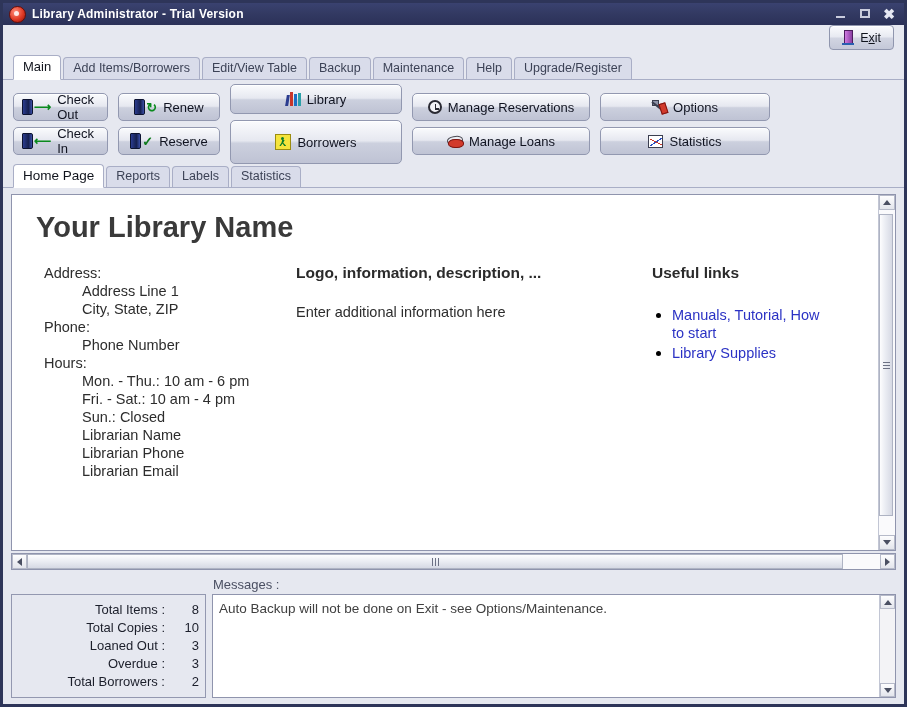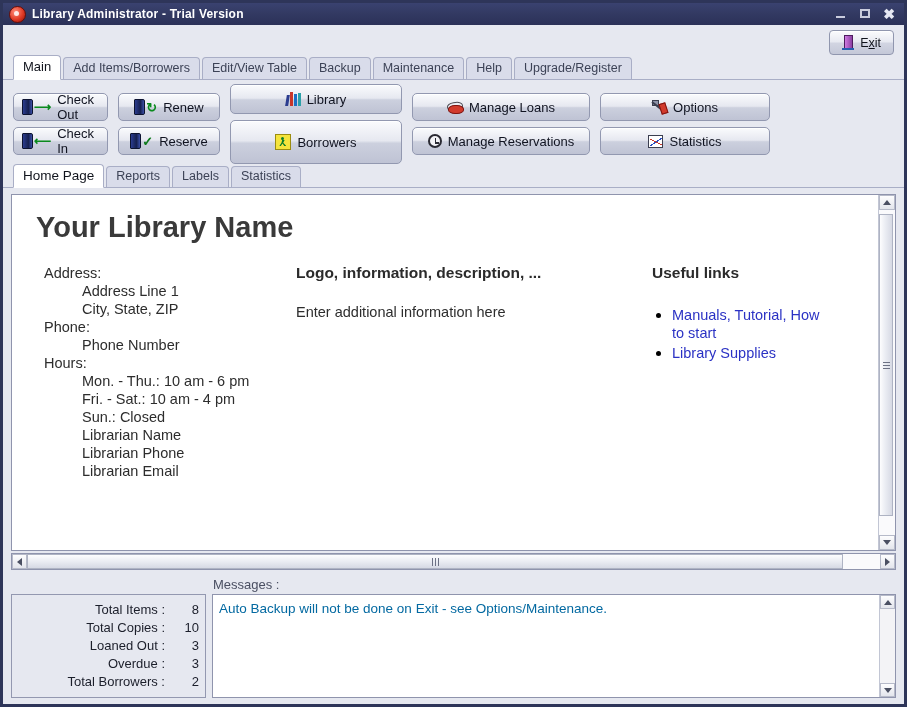--- a/index.html
+++ b/index.html
@@ -43,21 +43,21 @@
   .win-btn.min::before{
     content:"";position:absolute;left:2px;bottom:3px;width:9px;height:2px;background:#c9ccdd;
   }
   .win-btn.max::before{
     content:"";position:absolute;left:2px;top:2px;width:10px;height:9px;
     border:2px solid #c9ccdd;box-sizing:border-box;
   }
   .win-btn.close{font-size:14px;line-height:14px;color:#e6e8f3;font-weight:bold;text-align:center;}
   
   .exit-row{
-    flex:0 0 30px;display:flex;justify-content:flex-end;align-items:flex-end;
+    flex:0 0 30px;display:flex;justify-content:flex-end;align-items:flex-start;
     padding-right:10px;box-sizing:border-box;
   }
   .exit-btn{
     display:flex;align-items:center;gap:5px;
     height:23px;padding:0 12px;
     background:linear-gradient(to bottom,#fbfbfd 0%,#e7e9f1 48%,#d2d5e2 52%,#c4c8d8 100%);
     border:1px solid #9096ae;border-radius:4px;
     font-size:12.5px;color:#10131c;cursor:default;
     box-shadow:inset 0 1px 0 #fff;
   }
@@ -250,21 +250,21 @@
     box-sizing:border-box;padding:6px 6px 0 0;
   }
   .srow{display:flex;justify-content:flex-end;align-items:baseline;font-size:13px;color:#1b1e2a;line-height:18px;}
   .skey{text-align:right;}
   .sval{width:34px;text-align:right;}
   .msgbox{
     flex:1 1 auto;border:1px solid #8f94ad;background:#fff;display:flex;min-height:0;
     box-sizing:border-box;
   }
   .msgtext{
-    flex:1 1 auto;padding:4px 6px;font-size:13.5px;color:#0369a1;line-height:19px;
+    flex:1 1 auto;padding:4px 6px;font-size:13.5px;color:#404040;line-height:19px;
     overflow:hidden;
   }
   .msg-vsb{
     width:15px;flex:0 0 15px;background:#f3f3f6;border-left:1px solid #c2c6d4;
     display:flex;flex-direction:column;justify-content:space-between;
   }
   .msg-vsb .sb-arrow{height:14px;flex:0 0 14px;}
 </style>
 </head>
 <body>
@@ -347,29 +347,29 @@
         <span>Library</span>
       </div>
       <div class="tbtn w172b">
         <span class="ic-borrow"></span>
         <span>Borrowers</span>
       </div>
     </div>
 
     <div class="tgroup">
       <div class="tbtn w178">
+        <span class="ic-clock"></span>
+        <span>Manage Reservations</span>
+      </div>
+      <div class="tbtn w178">
         <span class="ic-loans">
             <span class="c1"></span>
             <span class="c2"></span>
           </span>
         <span>Manage Loans</span>
-      </div>
-      <div class="tbtn w178">
-        <span class="ic-clock"></span>
-        <span>Manage Reservations</span>
       </div>
     </div>
 
     <div class="tgroup">
       <div class="tbtn w170">
         <span class="ic-opt">
             <span class="head"></span>
             <span class="hammer"></span>
             <span class="wr"></span>
           </span>

